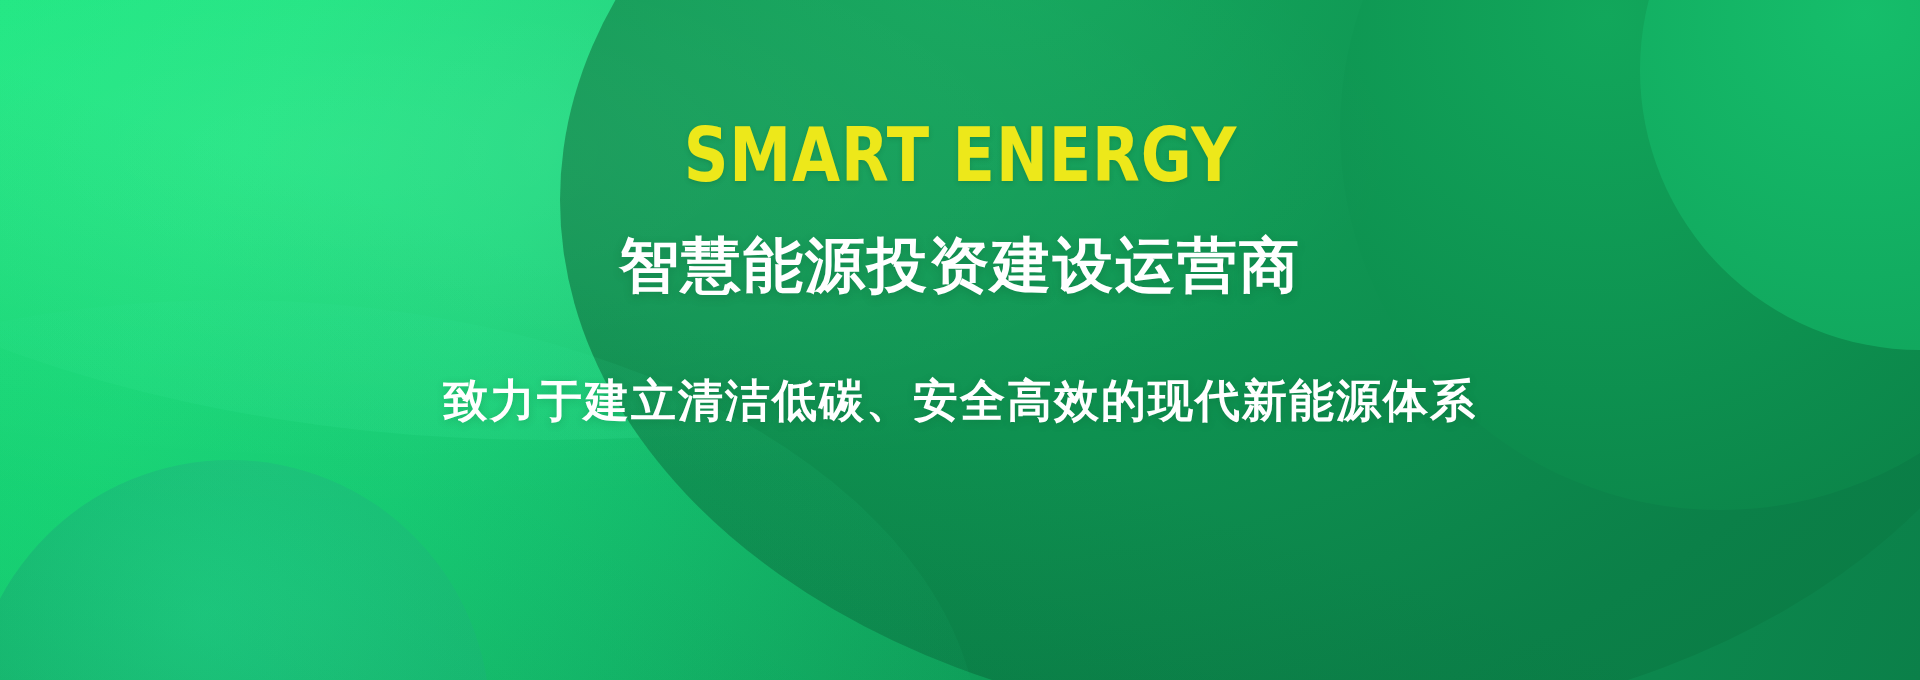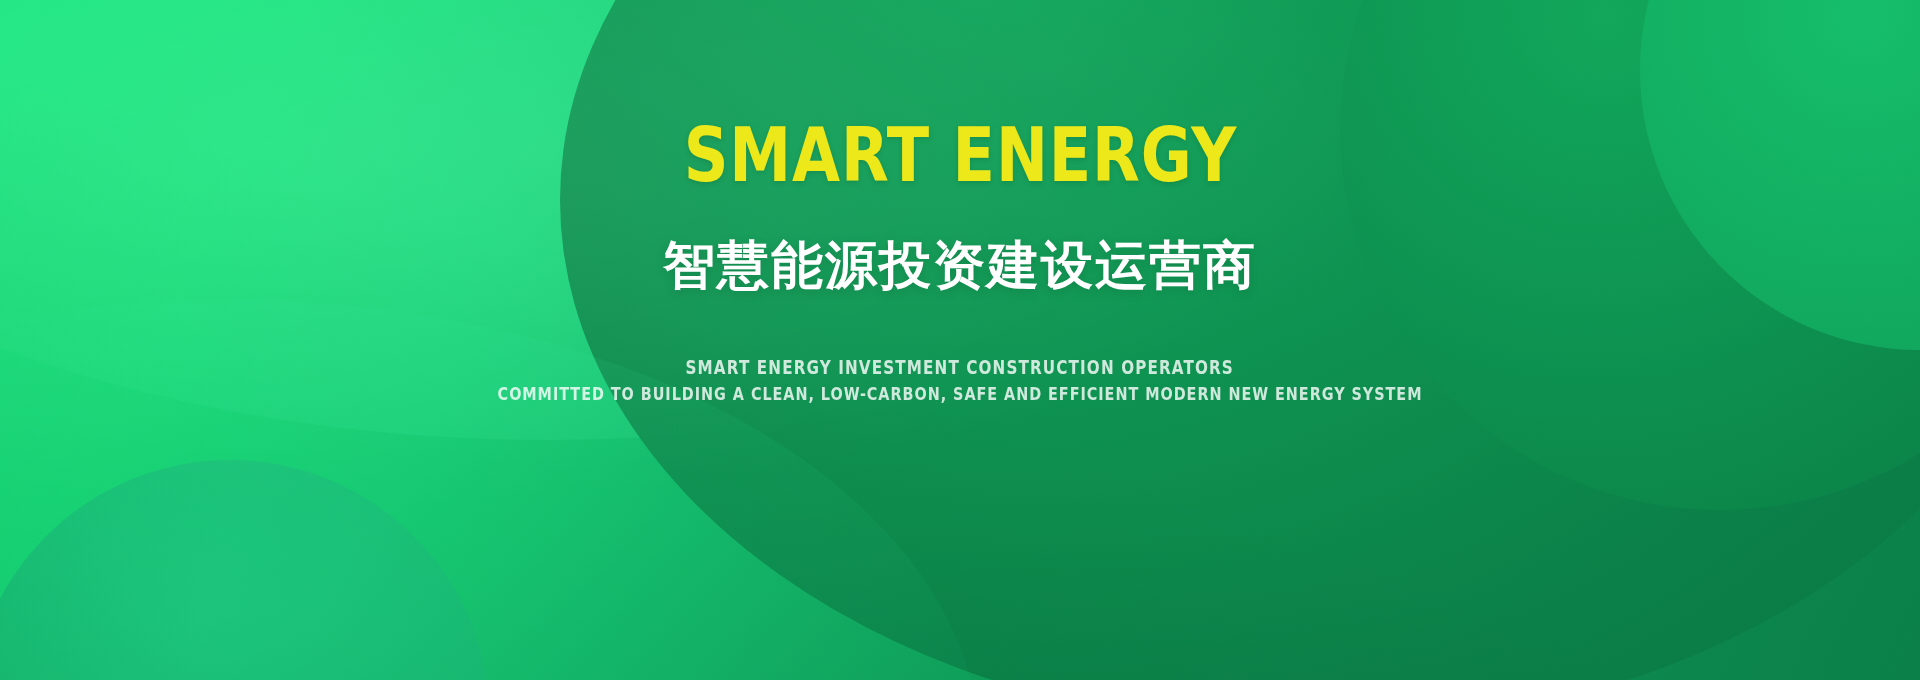--- a/index.html
+++ b/index.html
@@ -116,23 +116,23 @@
     letter-spacing:1px;
     color:#EDE81A;
     transform:scaleX(.84);
     transform-origin:center;
     text-shadow:0 2px 6px rgba(0,60,25,.18);
     white-space:nowrap;
   }
 
   .headline {
     margin-top:10px;
-    font-family:Liberation Serif, serif;
+    font-family:Liberation Mono, monospace;
     font-weight:bold;
-    font-size:52px;
+    font-size:60px;
     line-height:1.08;
     letter-spacing:2px;
     color:#ffffff;
     text-shadow:0 3px 10px rgba(0,70,30,.22);
     white-space:nowrap;
   }
 
   .subhead {
     margin-top:36px;
     font-family:"DejaVu Sans", "Liberation Sans", sans-serif;
@@ -183,20 +183,17 @@
     <div class="sweep-lowleft"></div>
     <div class="vignette"></div>
   </div>
 
   <div class="content">
 
     <div class="eyebrow">SMART ENERGY</div>
 
     <h1 class="headline">智慧能源投资建设运营商</h1>
 
+    <h2 class="subhead">致力于建立清洁低碳、安全高效的现代新能源体系</h2>
 
-    <div class="en-block">
-      <div class="en-line">SMART ENERGY INVESTMENT CONSTRUCTION OPERATORS</div>
-      <div class="en-line small">COMMITTED TO BUILDING A CLEAN, LOW-CARBON, SAFE AND EFFICIENT MODERN NEW ENERGY SYSTEM</div>
-    </div>
 
   </div>
 </div>
 
 </body></html>

